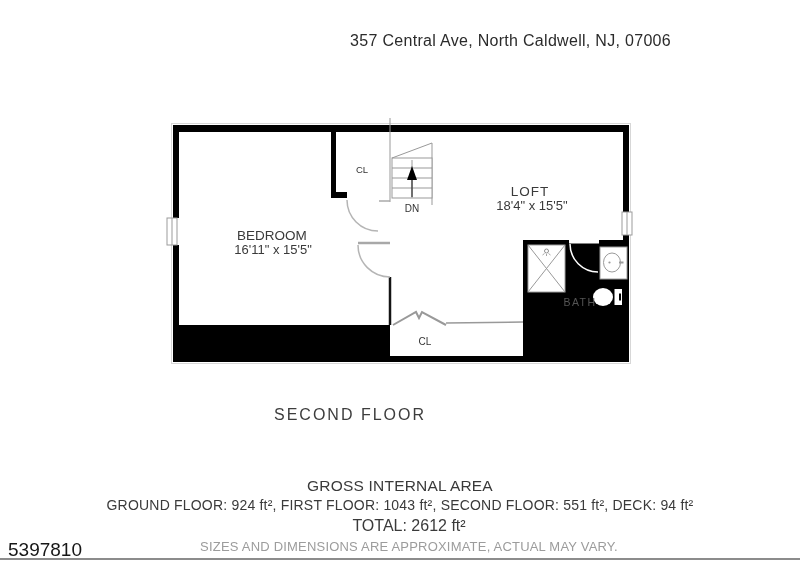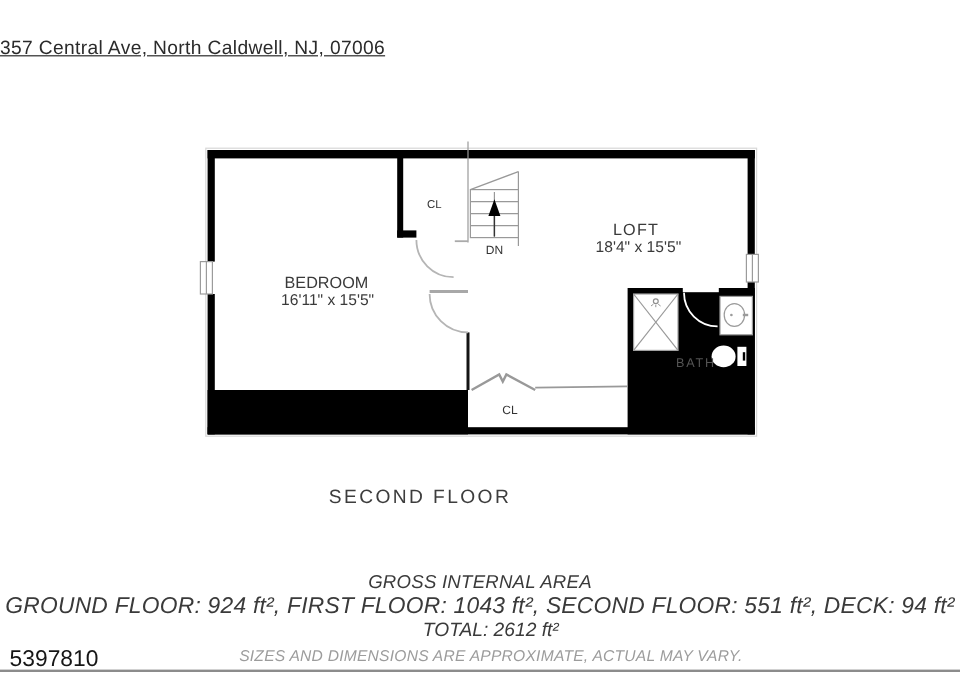--- a/index.html
+++ b/index.html
@@ -13,25 +13,24 @@
     width: 800px;
     height: 565px;
     background: #ffffff;
     overflow: hidden;
   }
   .title {
     position: absolute;
     top: 32px;
     left: 0;
     width: 671px;
-    text-align: left;
+    text-align: right;
     font-size: 16px;
     letter-spacing: 0.3px;
     color: #2b2b2b;
-    text-decoration: underline;
   }
   .plan-svg {
     position: absolute;
     top: 0;
     left: 0;
   }
   .floor-label {
     position: absolute;
     top: 406px;
     left: 0;
@@ -41,24 +40,23 @@
     letter-spacing: 2px;
     color: #3d3d3d;
   }
   .area-block {
     position: absolute;
     top: 476px;
     left: 0;
     width: 800px;
     text-align: center;
     color: #3a3a3a;
-    font-style: italic;
   }
   .area-heading { font-size: 15.5px; line-height: 20px; letter-spacing: 0.2px; }
-  .area-breakdown { font-size: 19px; line-height: 19px; letter-spacing: 0.2px; }
+  .area-breakdown { font-size: 14px; line-height: 19px; letter-spacing: 0.2px; }
   .area-total { font-size: 16px; line-height: 19px; margin-top: 1px; padding-left: 18px; }
   .area-disclaimer {
     font-size: 13px;
     line-height: 16px;
     margin-top: 4px;
     color: #9c9c9c;
     letter-spacing: 0.2px;
     margin-left: 18px;
   }
   .watermark {

